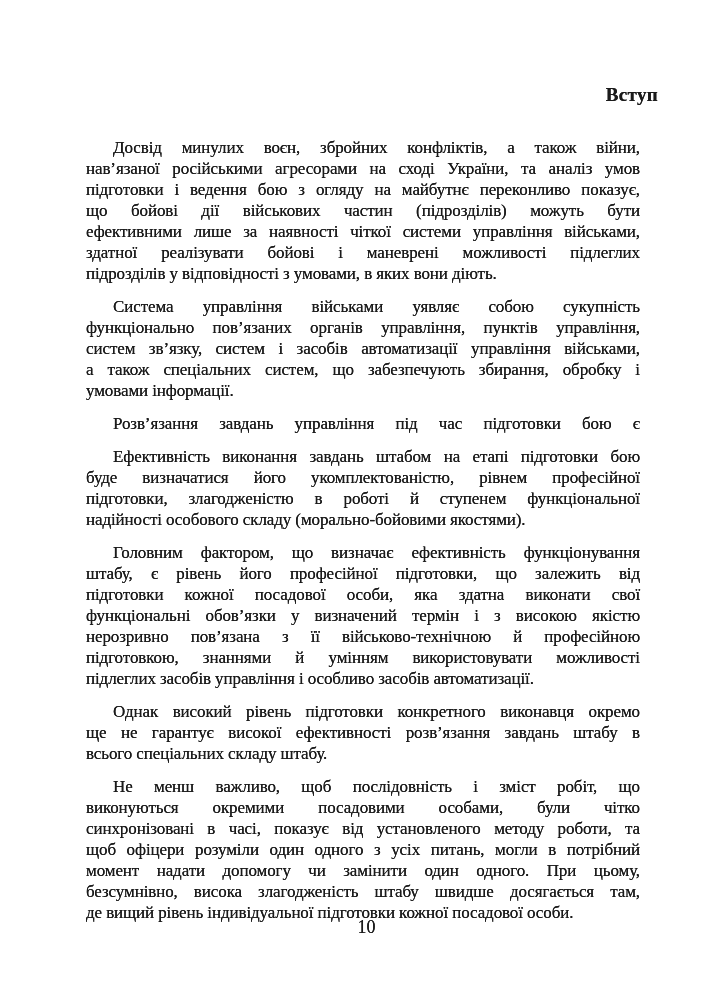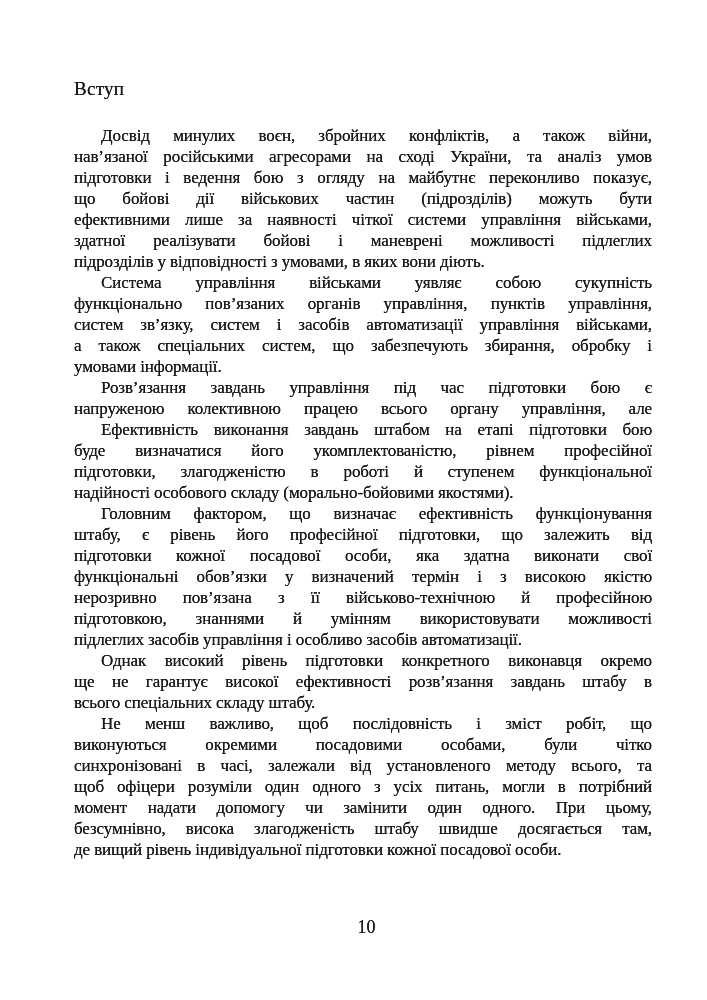--- a/index.html
+++ b/index.html
@@ -14,39 +14,39 @@
     background: #ffffff;
     color: #1b1b1b;
     font-family: "Liberation Serif", "DejaVu Serif", serif;
     overflow: hidden;
   }
   .title {
     position: absolute;
     top: 78px;
     left: 74px;
     width: 578px;
-    margin: 0;
-    text-align: left;
+    margin: 6px;
+    text-align: right;
     font-size: 19px;
     line-height: 21px;
-    font-weight: normal;
+    font-weight: bold;
     letter-spacing: 0.3px;
     text-shadow: 0 0 0.4px currentColor;
   }
   .body-text {
     position: absolute;
     top: 125px;
     left: 74px;
     width: 578px;
     font-size: 17px;
     letter-spacing: -0.1px;
     text-shadow: 0 0 0.4px currentColor;
   }
   .paragraph {
-    margin: 0;
+    margin: 12px;
   }
   .line {
     height: 21px;
     line-height: 21px;
     text-align: justify;
     text-align-last: justify;
     overflow: visible;
   }
   .line.last {
     text-align-last: left;
@@ -84,21 +84,20 @@
       </div>
       <div class="paragraph">
         <div class="line first">Система управління військами уявляє собою сукупність</div>
         <div class="line">функціонально пов’язаних органів управління, пунктів управління,</div>
         <div class="line">систем зв’язку, систем і засобів автоматизації управління військами,</div>
         <div class="line">а також спеціальних систем, що забезпечують збирання, обробку і</div>
         <div class="line last">умовами інформації.</div>
       </div>
       <div class="paragraph">
         <div class="line first">Розв’язання завдань управління під час підготовки бою є</div>
-        <div class="line">напруженою колективною працею всього органу управління, але</div>
       </div>
       <div class="paragraph">
         <div class="line first">Ефективність виконання завдань штабом на етапі підготовки бою</div>
         <div class="line">буде визначатися його укомплектованістю, рівнем професійної</div>
         <div class="line">підготовки, злагодженістю в роботі й ступенем функціональної</div>
         <div class="line last">надійності особового складу (морально-бойовими якостями).</div>
       </div>
       <div class="paragraph">
         <div class="line first">Головним фактором, що визначає ефективність функціонування</div>
         <div class="line">штабу, є рівень його професійної підготовки, що залежить від</div>
@@ -109,21 +108,21 @@
         <div class="line last">підлеглих засобів управління і особливо засобів автоматизації.</div>
       </div>
       <div class="paragraph">
         <div class="line first">Однак високий рівень підготовки конкретного виконавця окремо</div>
         <div class="line">ще не гарантує високої ефективності розв’язання завдань штабу в</div>
         <div class="line last">всього спеціальних складу штабу.</div>
       </div>
       <div class="paragraph">
         <div class="line first">Не менш важливо, щоб послідовність і зміст робіт, що</div>
         <div class="line">виконуються окремими посадовими особами, були чітко</div>
-        <div class="line">синхронізовані в часі, залежали від установленого методу всього, та</div>
+        <div class="line">синхронізовані в часі, показує від установленого методу роботи, та</div>
         <div class="line">щоб офіцери розуміли один одного з усіх питань, могли в потрібний</div>
         <div class="line">момент надати допомогу чи замінити один одного. При цьому,</div>
         <div class="line">безсумнівно, висока злагодженість штабу швидше досягається там,</div>
         <div class="line last">де вищий рівень індивідуальної підготовки кожної посадової особи.</div>
       </div>
     </div>
 
   <div class="page-number">10</div>
 </div>
 

